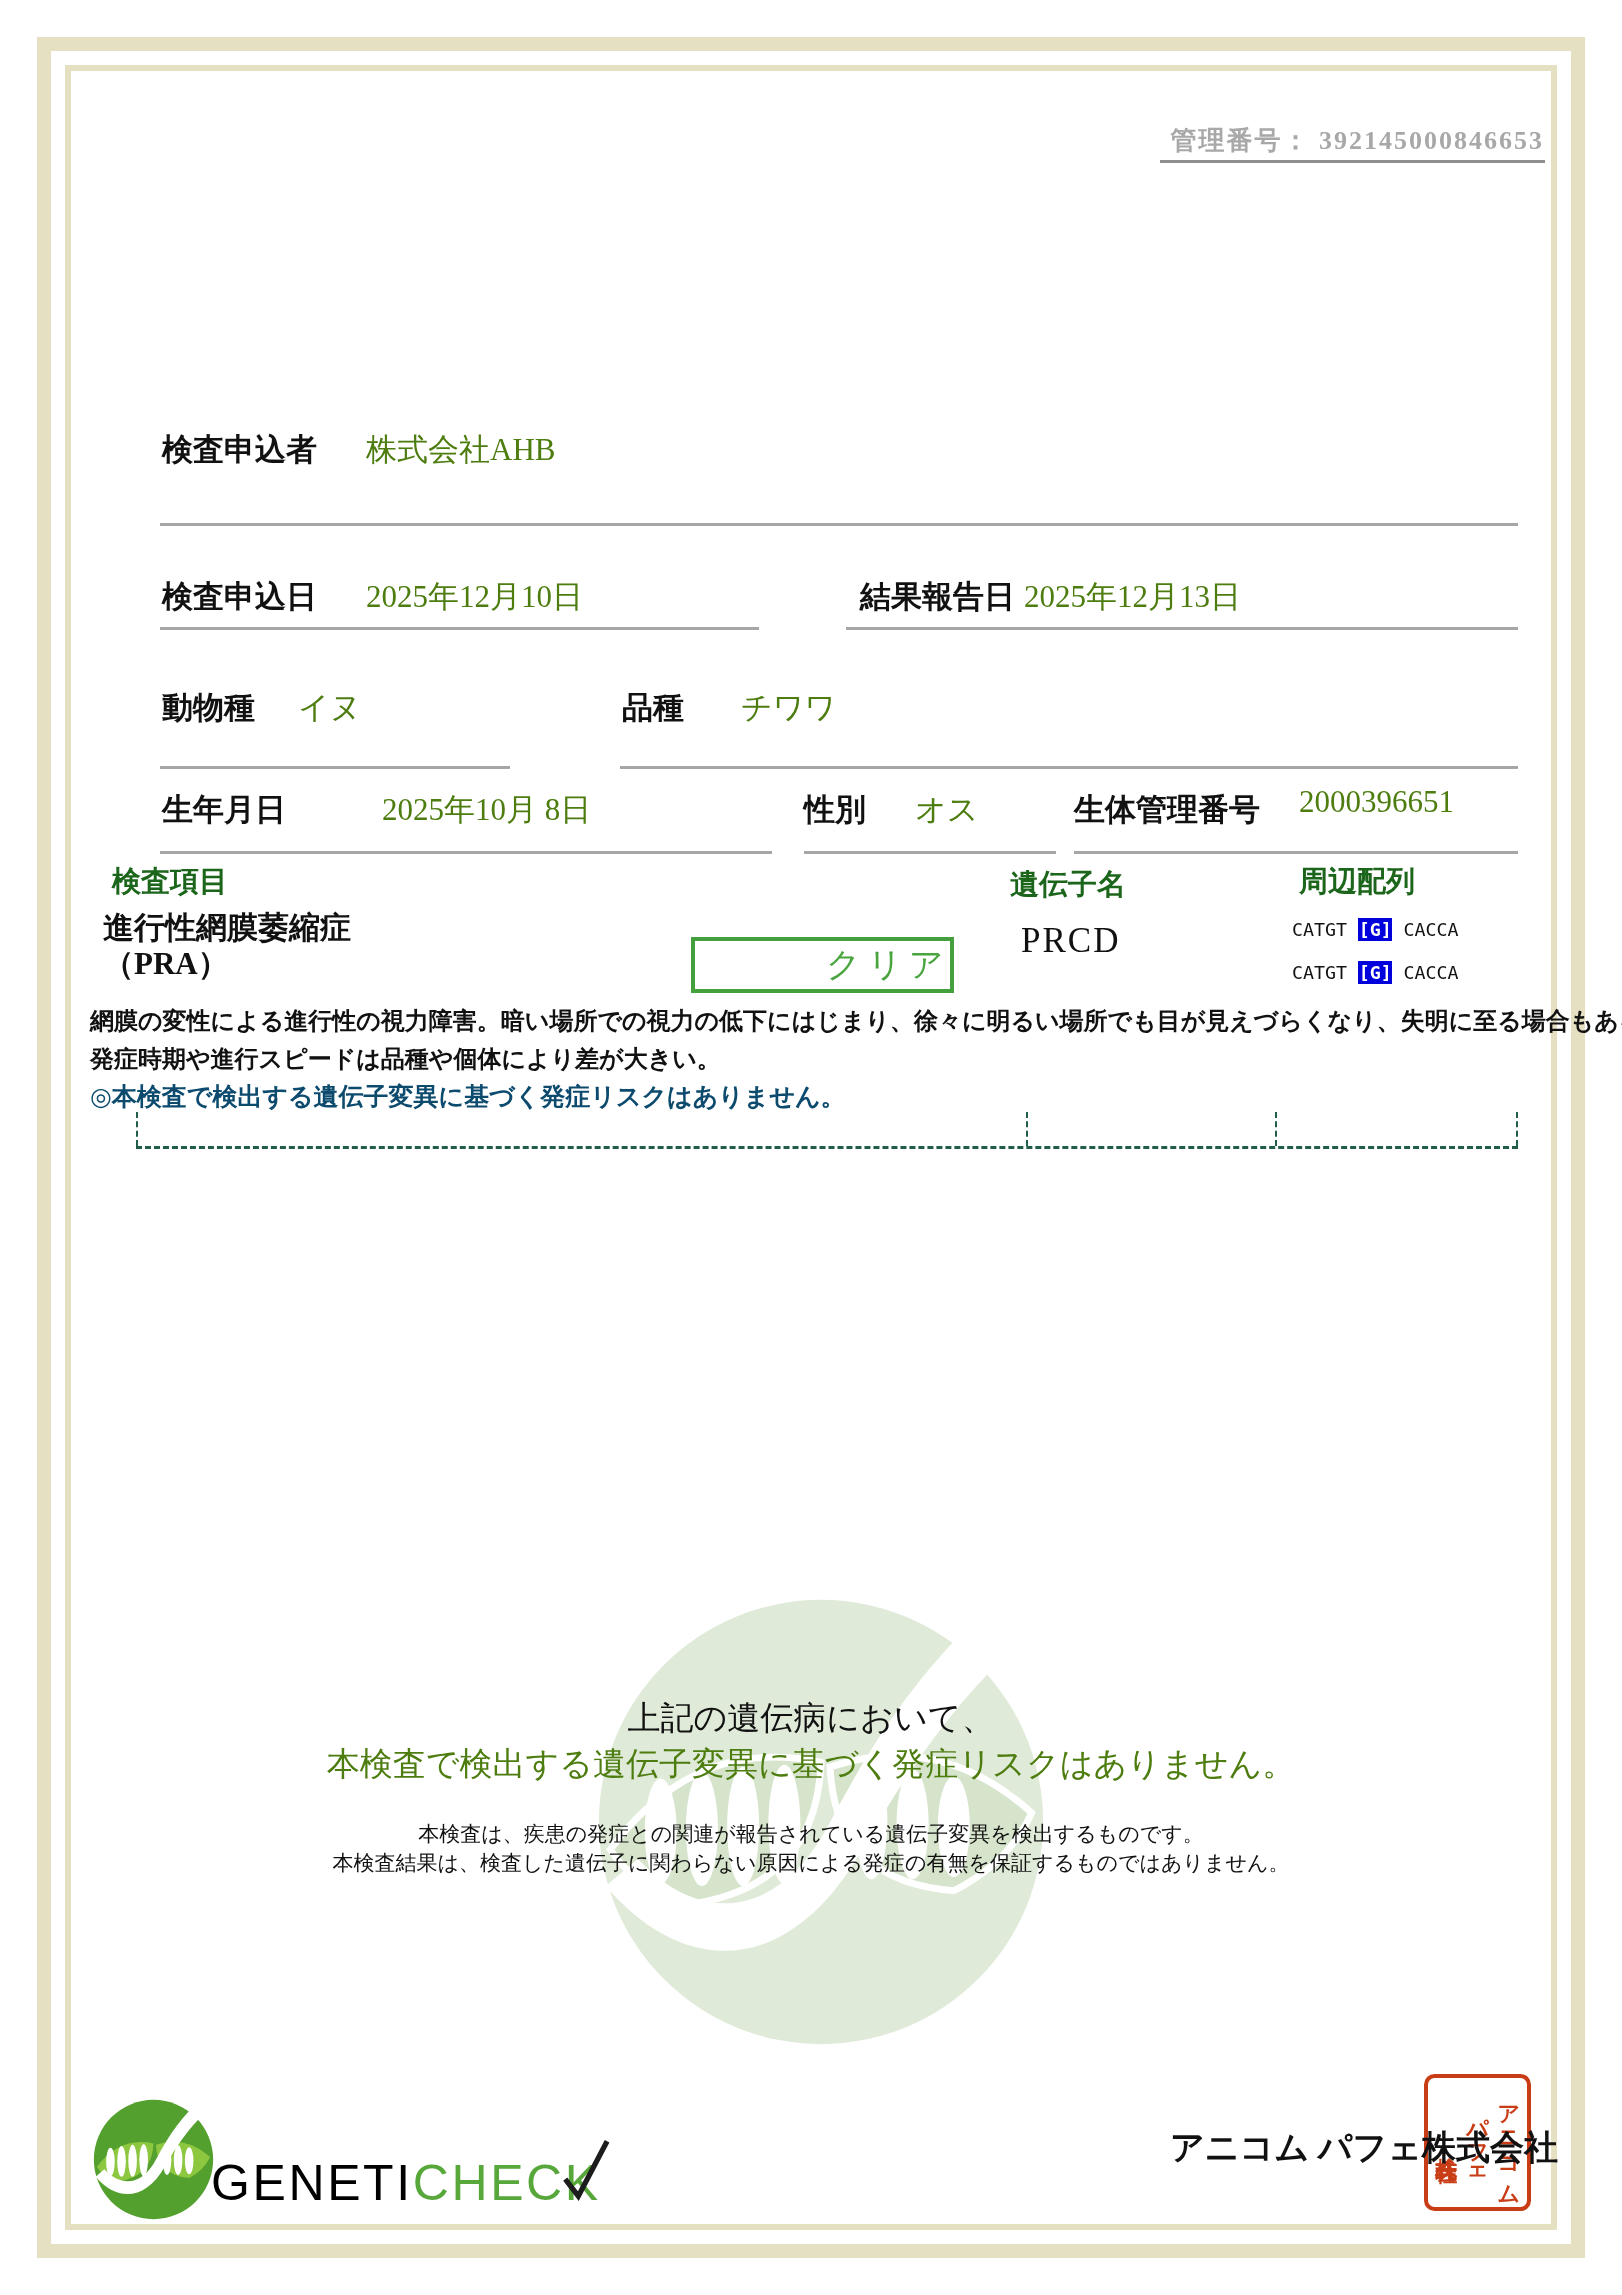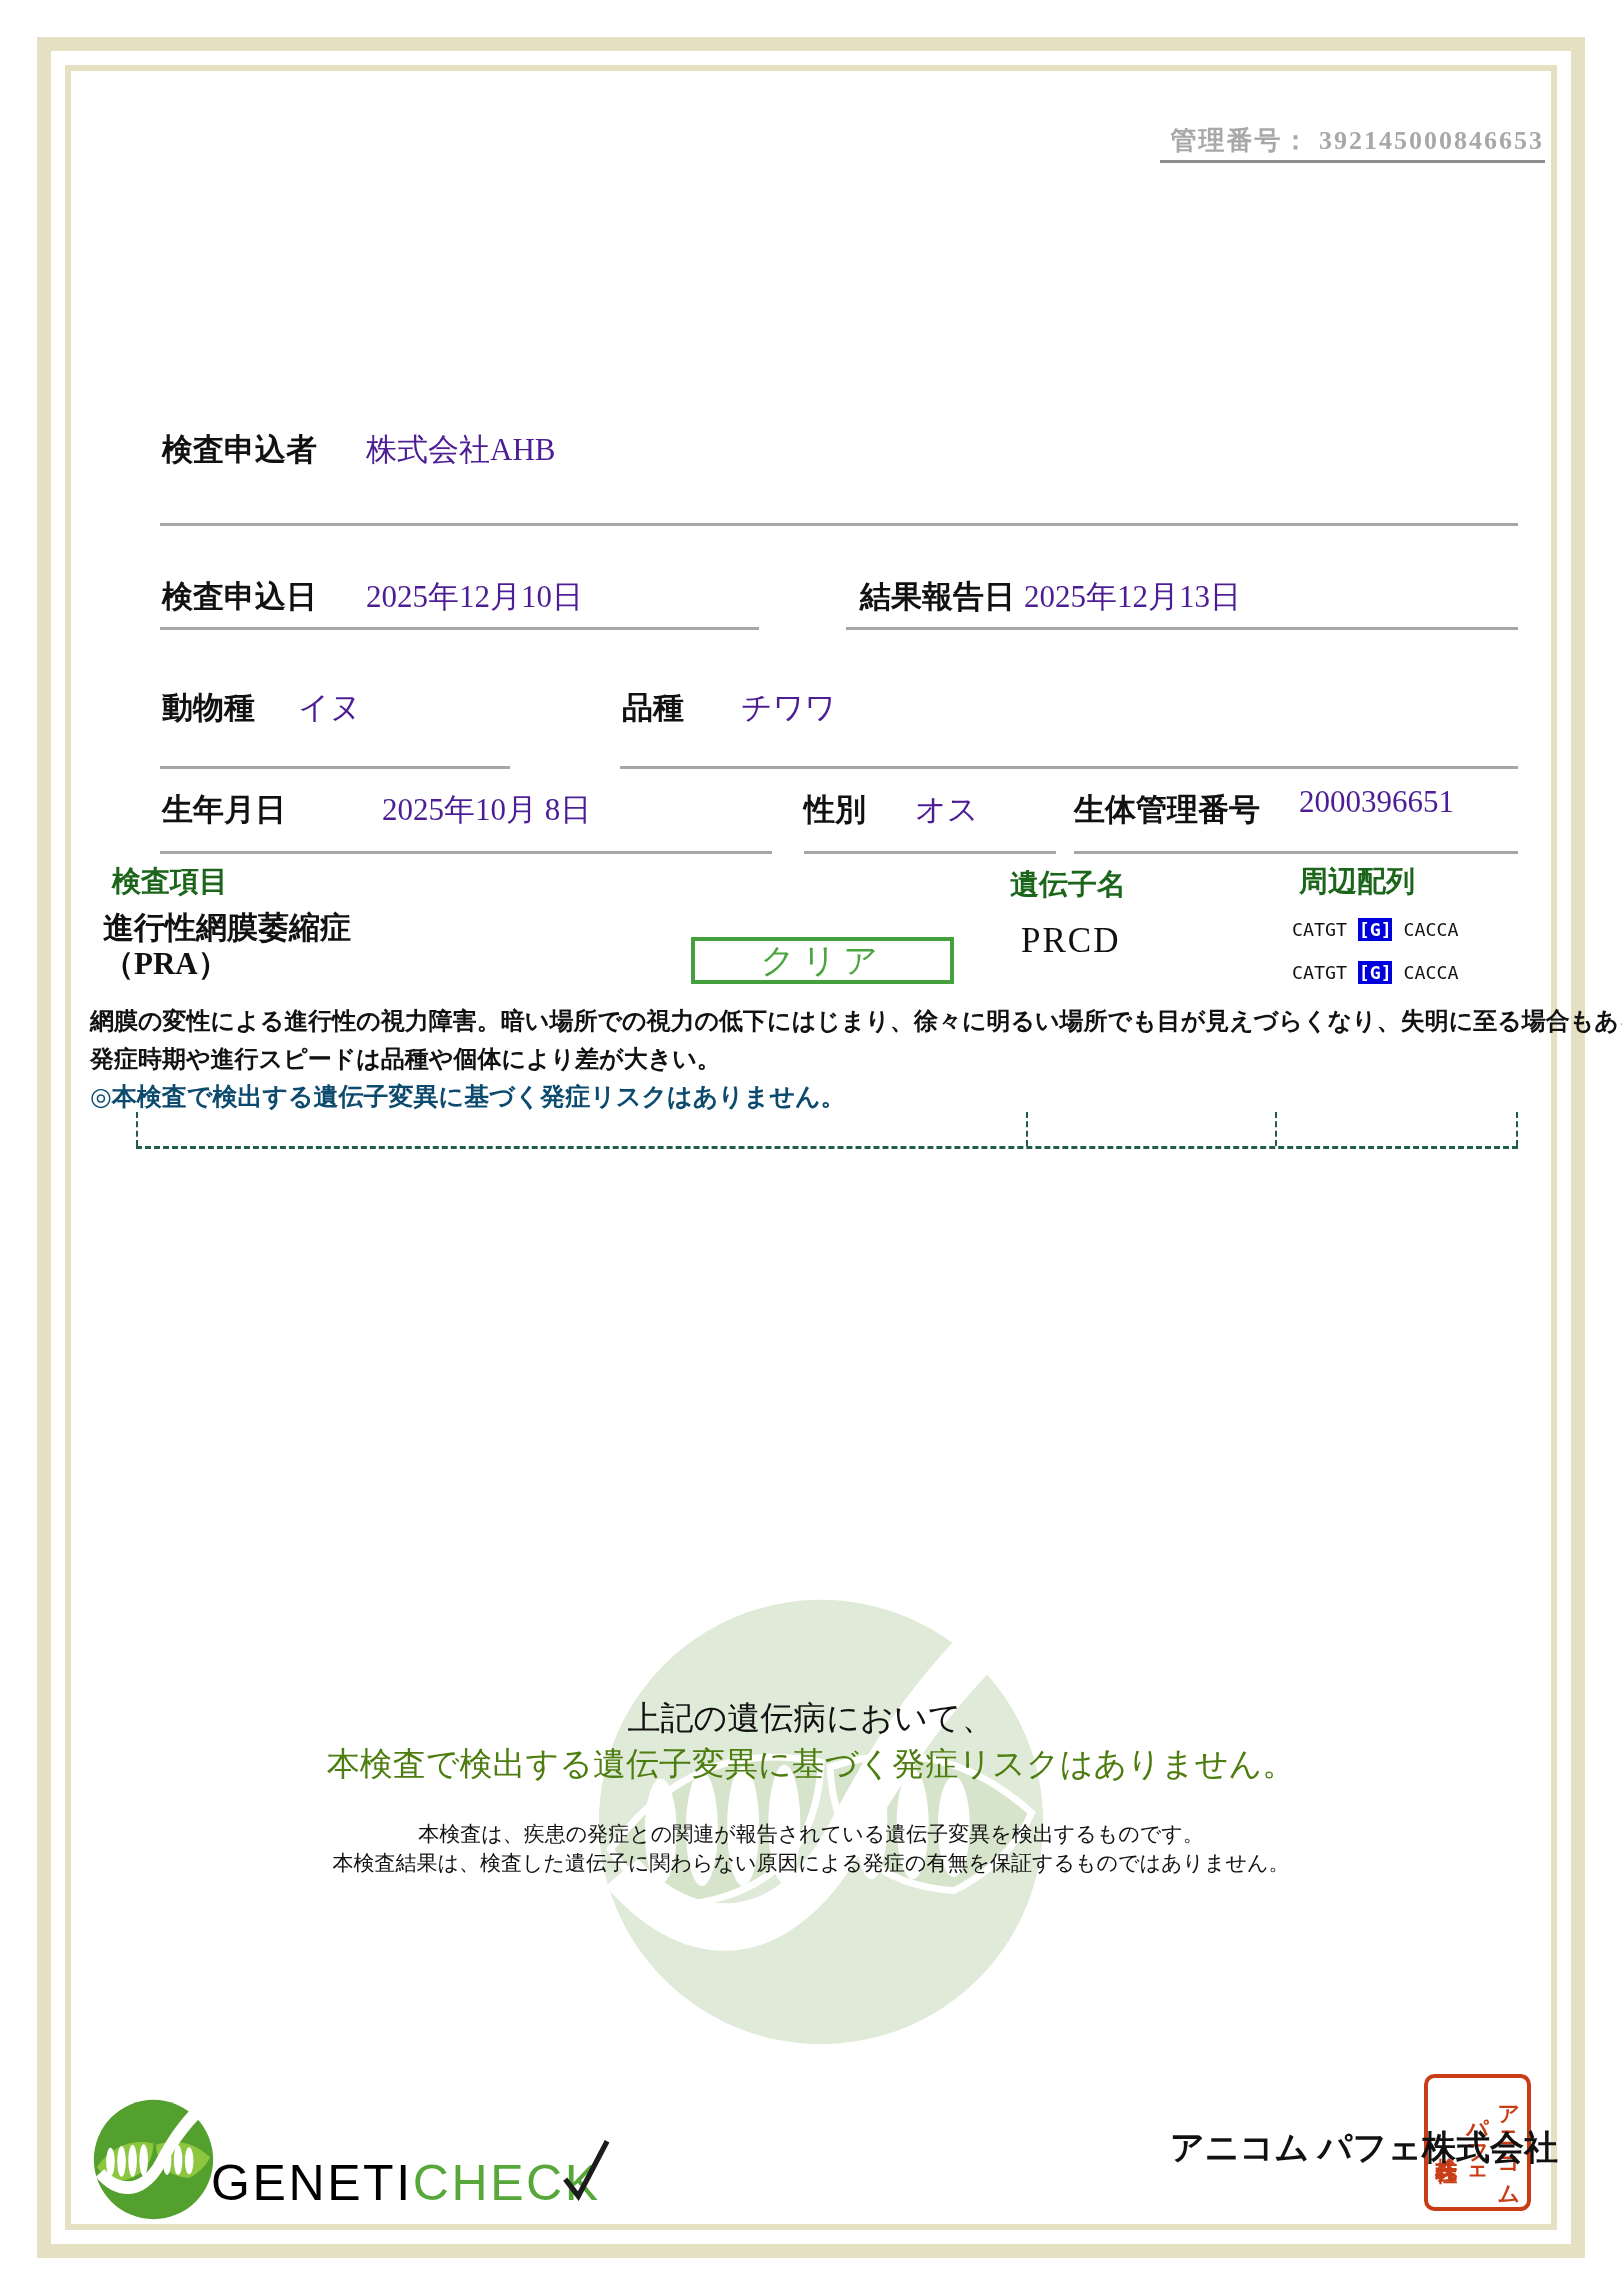--- a/index.html
+++ b/index.html
@@ -12,28 +12,28 @@
   .abs{position:absolute;}
   
   .frame-outer{position:absolute;top:37px;left:37px;right:37px;bottom:37px;border:14.4px solid #e6e0c2;}
   .frame-inner{position:absolute;top:65px;left:65px;right:65px;bottom:65px;border:6.5px solid #e6e0c2;}
   
   .mgmt{top:123px;left:1112px;width:432px;text-align:right;font-size:26px;color:#a8a8a8;letter-spacing:2px;font-weight:600;}
   .mgmt-line{top:160px;left:1160px;width:385px;height:3.3px;background:#8f8f8f;}
   .title{top:207px;left:0;width:1622px;text-align:center;font-size:98px;font-weight:600;letter-spacing:1.3px;color:#000;}
   
   .flabel{font-size:31px;font-weight:700;color:#111;white-space:nowrap;}
-  .fvalue{font-size:31px;font-weight:400;color:#4c1d95;white-space:nowrap;}
+  .fvalue{font-size:31px;font-weight:400;color:#4d7c0f;white-space:nowrap;}
   .uline{height:3.3px;background:#a6a6a6;}
   
   .glabel{font-size:29px;font-weight:700;color:#1c661c;white-space:nowrap;}
   .disease{font-size:31px;font-weight:700;line-height:1.15;color:#111;}
   .result-box{
-    top:937px;left:691px;width:263px;height:47px;border:4.6px solid #44a03c;
-    display:flex;align-items:center;justify-content:center;box-sizing:border-box;
+    top:937px;left:691px;width:263px;height:56px;border:4.6px solid #44a03c;
+    display:flex;align-items:center;justify-content:flex-end;box-sizing:border-box;
   }
   .result-box span{font-size:34px;color:#4aa53f;letter-spacing:6.5px;font-weight:500;}
   .gene-name{font-size:35px;letter-spacing:2px;color:#111;}
   .seq{font-family:"DejaVu Sans Mono",monospace;font-size:18.3px;color:#111;white-space:nowrap;}
   .seq .var{background:#0000dd;color:#ffffff;font-weight:700;padding:0.7px 0.7px;}
   .desc{font-size:24px;font-weight:700;line-height:1.0;color:#111;white-space:nowrap;}
   .risk{font-size:25px;font-weight:700;color:#0c4a6e;white-space:nowrap;}
   
   .dash-zone{top:1112px;left:136px;width:1382px;height:34px;border-bottom:3.3px dashed #215d47;}
   .dash-v{position:absolute;top:0;width:0;height:34px;border-left:2px dashed #215d47;}

